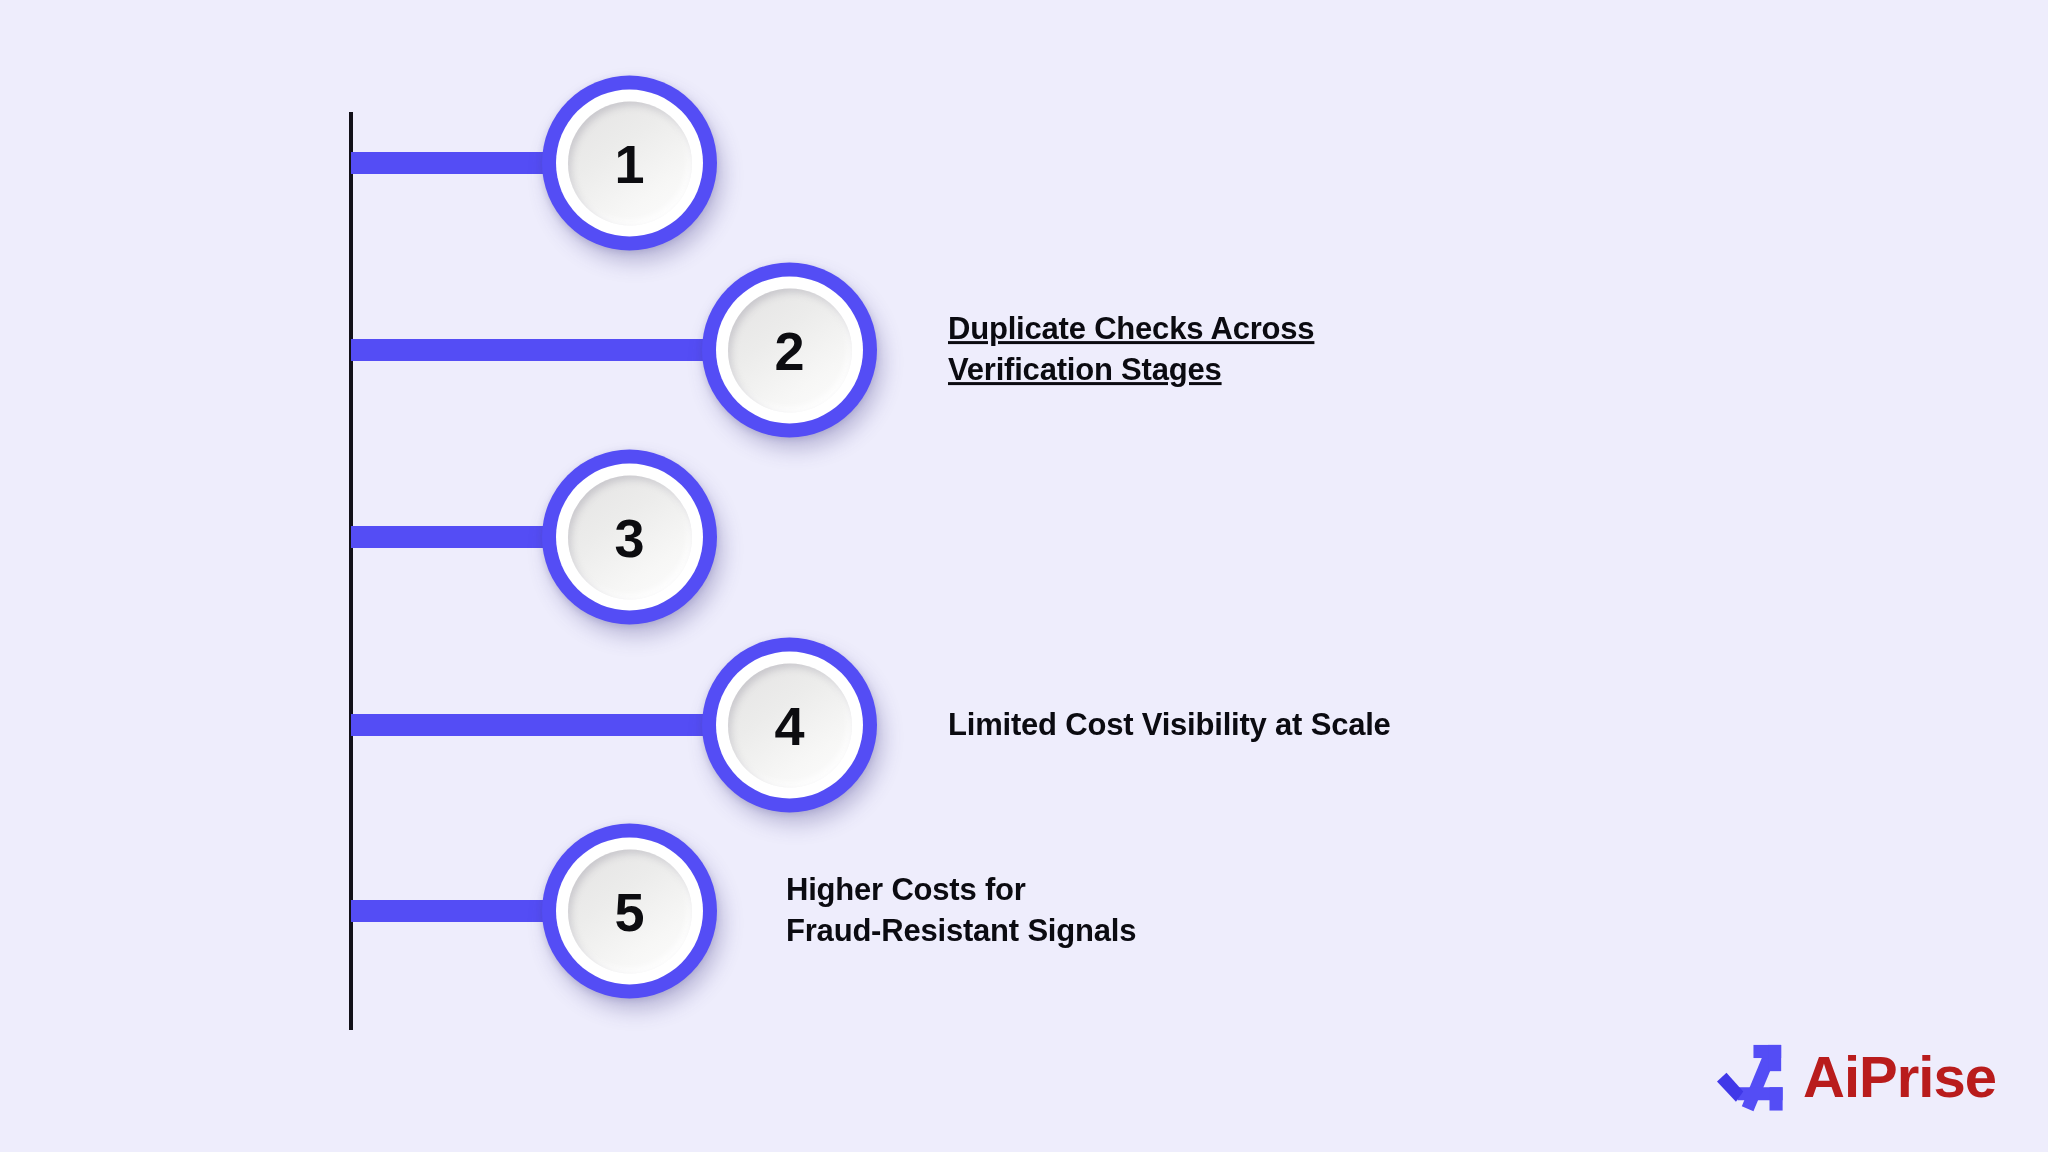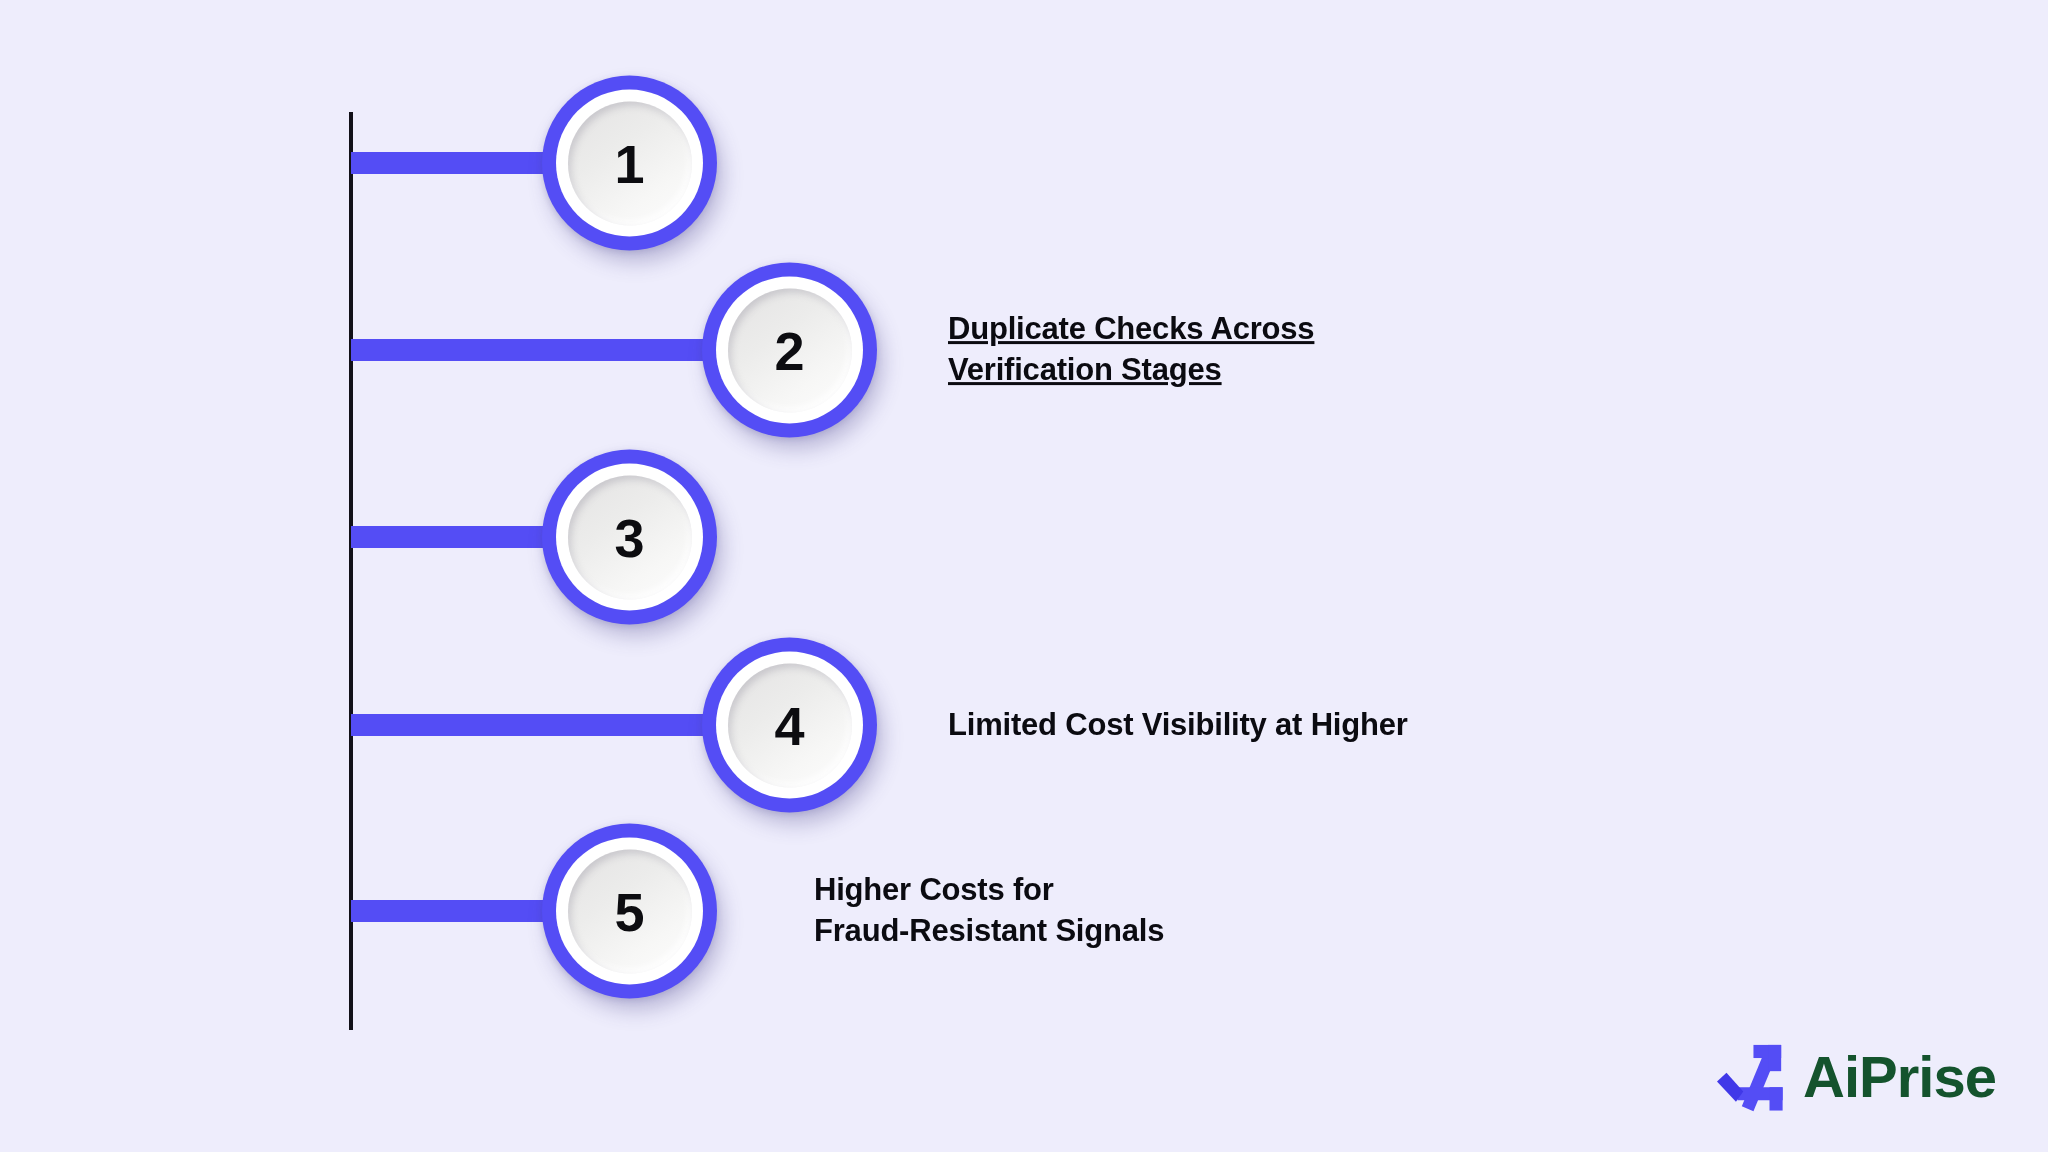--- a/index.html
+++ b/index.html
@@ -117,21 +117,21 @@
     bottom: 40px;
     display: flex;
     align-items: center;
     gap: 14px;
     z-index: 6;
   }
   .logo-mark { width: 74px; height: 70px; display:block; }
   .logo-text {
     font-size: 58px;
     font-weight: bold;
-    color: #14532d;
+    color: #b91c1c;
     letter-spacing: -1px;
     line-height: 1;
   }
 </style>
 </head>
 <body>
 
 <div id="infographic">
 
   <div class="spine"></div>
@@ -173,33 +173,33 @@
 
   <div class="row" style="top:620px;">
     <div class="connector" style="left:351px; width:360px;"></div>
     <div class="badge" style="left:702px;">
       <div class="gap">
         <div class="disc">
           <span class="num">4</span>
         </div>
       </div>
     </div>
-    <div class="label" style="left:948px;">Limited Cost Visibility at Higher</div>
+    <div class="label" style="left:948px;">Limited Cost Visibility at Scale</div>
   </div>
 
   <div class="row" style="top:806px;">
     <div class="connector" style="left:351px; width:200px;"></div>
     <div class="badge" style="left:542px;">
       <div class="gap">
         <div class="disc">
           <span class="num">5</span>
         </div>
       </div>
     </div>
-    <div class="label" style="left:786px;margin-left:28px;">Higher Costs for
+    <div class="label" style="left:786px;">Higher Costs for
 Fraud-Resistant Signals</div>
   </div>
 
   <div class="logo">
     <svg class="logo-mark" viewBox="0 0 100 96">
 
       <path d="M36 88 L70 6 L86 13 L52 95 Z" fill="#544df5"></path>
 
       <path d="M52 4 L90 4 L90 22 L52 22 Z" fill="#544df5"></path>
       <path d="M72 4 L90 4 L90 40 L72 40 Z" fill="#544df5"></path>

